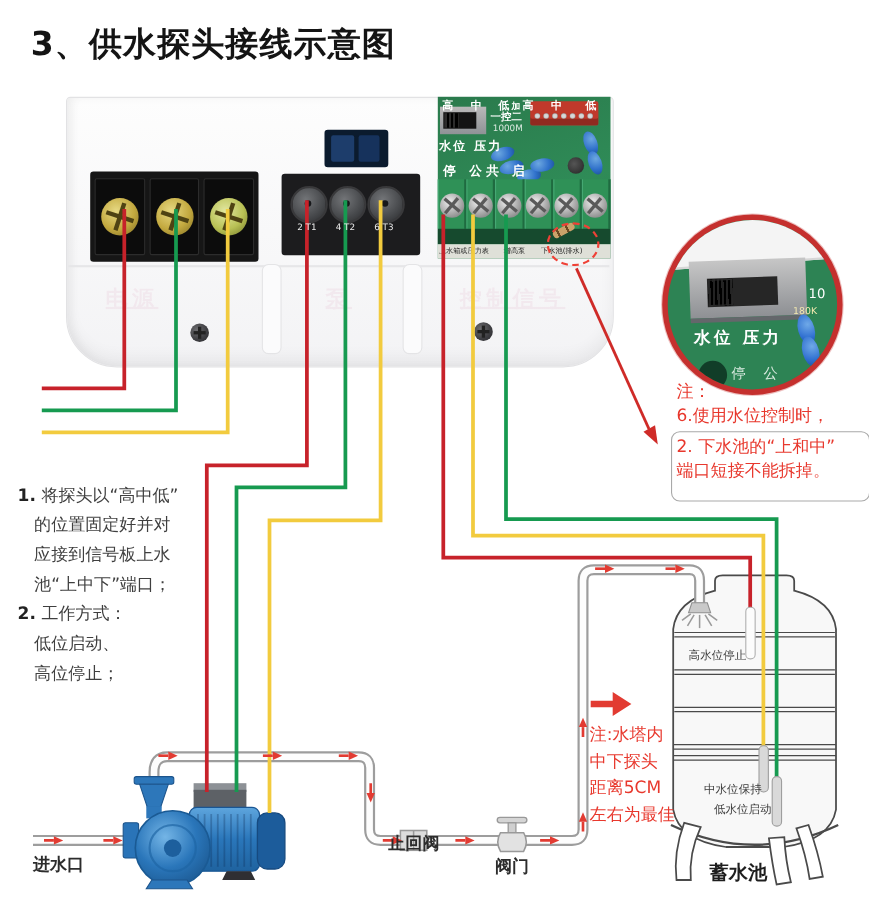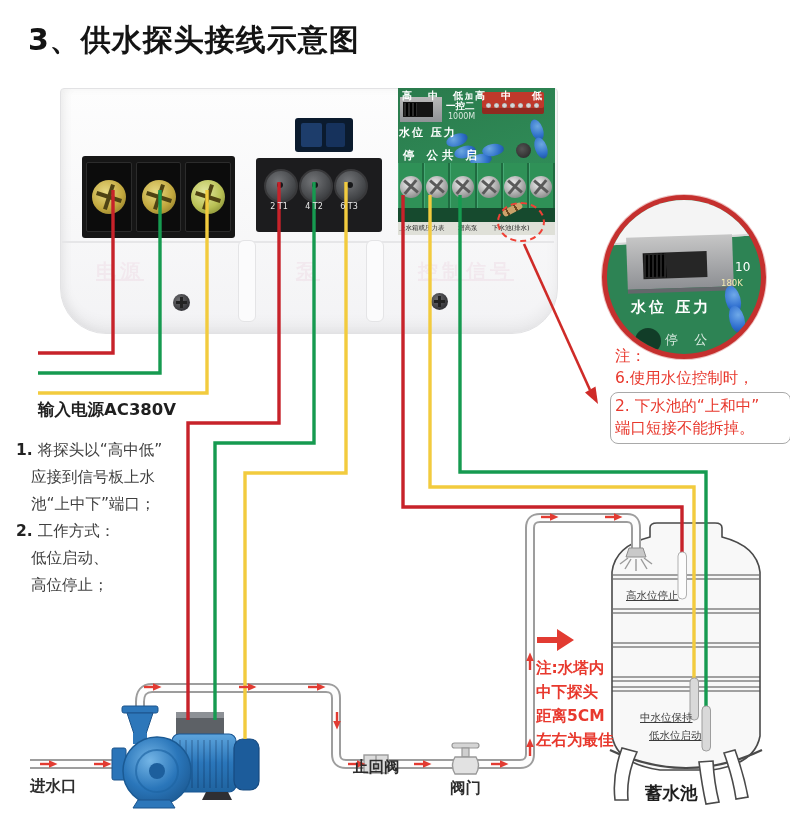--- a/index.html
+++ b/index.html
@@ -83,24 +83,24 @@
        background:radial-gradient(circle at 35% 35%,#6fa9e8,#2f6fd0 60%,#1b4e9b);transform:rotate(75deg);}
   .mag .cap2{position:absolute;left:116px;top:112px;width:28px;height:15px;border-radius:50%;
        background:radial-gradient(circle at 35% 35%,#6fa9e8,#2f6fd0 60%,#1b4e9b);transform:rotate(75deg);}
   .mag .logo{position:absolute;left:28px;top:128px;width:26px;height:26px;border-radius:50%;background:#113d28;}
   
   .powerlbl{left:38px;top:399px;font-size:16.5px;font-weight:700;color:#1f1f1f;z-index:3;}
   .inst{left:16px;top:437px;width:205px;font-size:15.5px;color:#3f3f3f;line-height:27px;z-index:3;}
   .inst b{color:#222;}
   .inst .cont{padding-left:15px;}
   .noteR{left:615px;top:345px;width:176px;color:#e8382d;font-size:15.5px;line-height:22px;z-index:3;}
-  .noteR .boxed{border:1.5px solid #a9a9a9;border-radius:8px;padding:2px 4px 4px;margin:3px 0 12px -5px;background:#fff;}
-  .towernote{left:536px;top:656px;font-size:15.5px;font-weight:700;color:#e8382d;line-height:24px;z-index:3;}
+  .noteR .boxed{border:1.5px solid #a9a9a9;border-radius:8px;padding:2px 4px 16px;margin:3px 0 12px -5px;background:#fff;}
+  .towernote{left:536px;top:656px;font-size:15.5px;font-weight:400;color:#e8382d;line-height:24px;z-index:3;}
   .plabel{font-size:15.5px;color:#2c2c2c;z-index:3;white-space:nowrap;font-weight:bold;}
-  .probelbl{font-size:10.5px;color:#3c3c3c;z-index:3;white-space:nowrap;text-decoration:underline;}
+  .probelbl{font-size:10.5px;color:#3c3c3c;z-index:3;white-space:nowrap;}
   .tanklbl{left:645px;top:781px;font-size:17.5px;font-weight:700;color:#1e1e1e;z-index:3;}
   svg.overlay{position:absolute;left:0;top:0;z-index:2;pointer-events:none;}
 </style>
 </head>
 <body>
 
 <div class="stage">
 
   <div class="abs title">3、供水探头接线示意图</div>
 
@@ -351,24 +351,24 @@
 
   <div class="abs noteR">
     <div>注：</div>
     <div>6.使用水位控制时，</div>
     <div class="boxed">
       <div>2. 下水池的“上和中”</div>
       <div>端口短接不能拆掉。</div>
     </div>
   </div>
 
-  <div class="abs powerlbl">输入电源AC380V</div>
 
   <div class="abs inst">
     <div><b>1.</b> <span>将探头以“高中低”</span></div>
+    <div class="cont">的位置固定好并对</div>
     <div class="cont">应接到信号板上水</div>
     <div class="cont">池“上中下”端口；</div>
     <div><b>2.</b> <span>工作方式：</span></div>
     <div class="cont">低位启动、</div>
     <div class="cont">高位停止；</div>
   </div>
 
   <div class="abs towernote">
     <div>注:水塔内</div>
     <div>中下探头</div>

